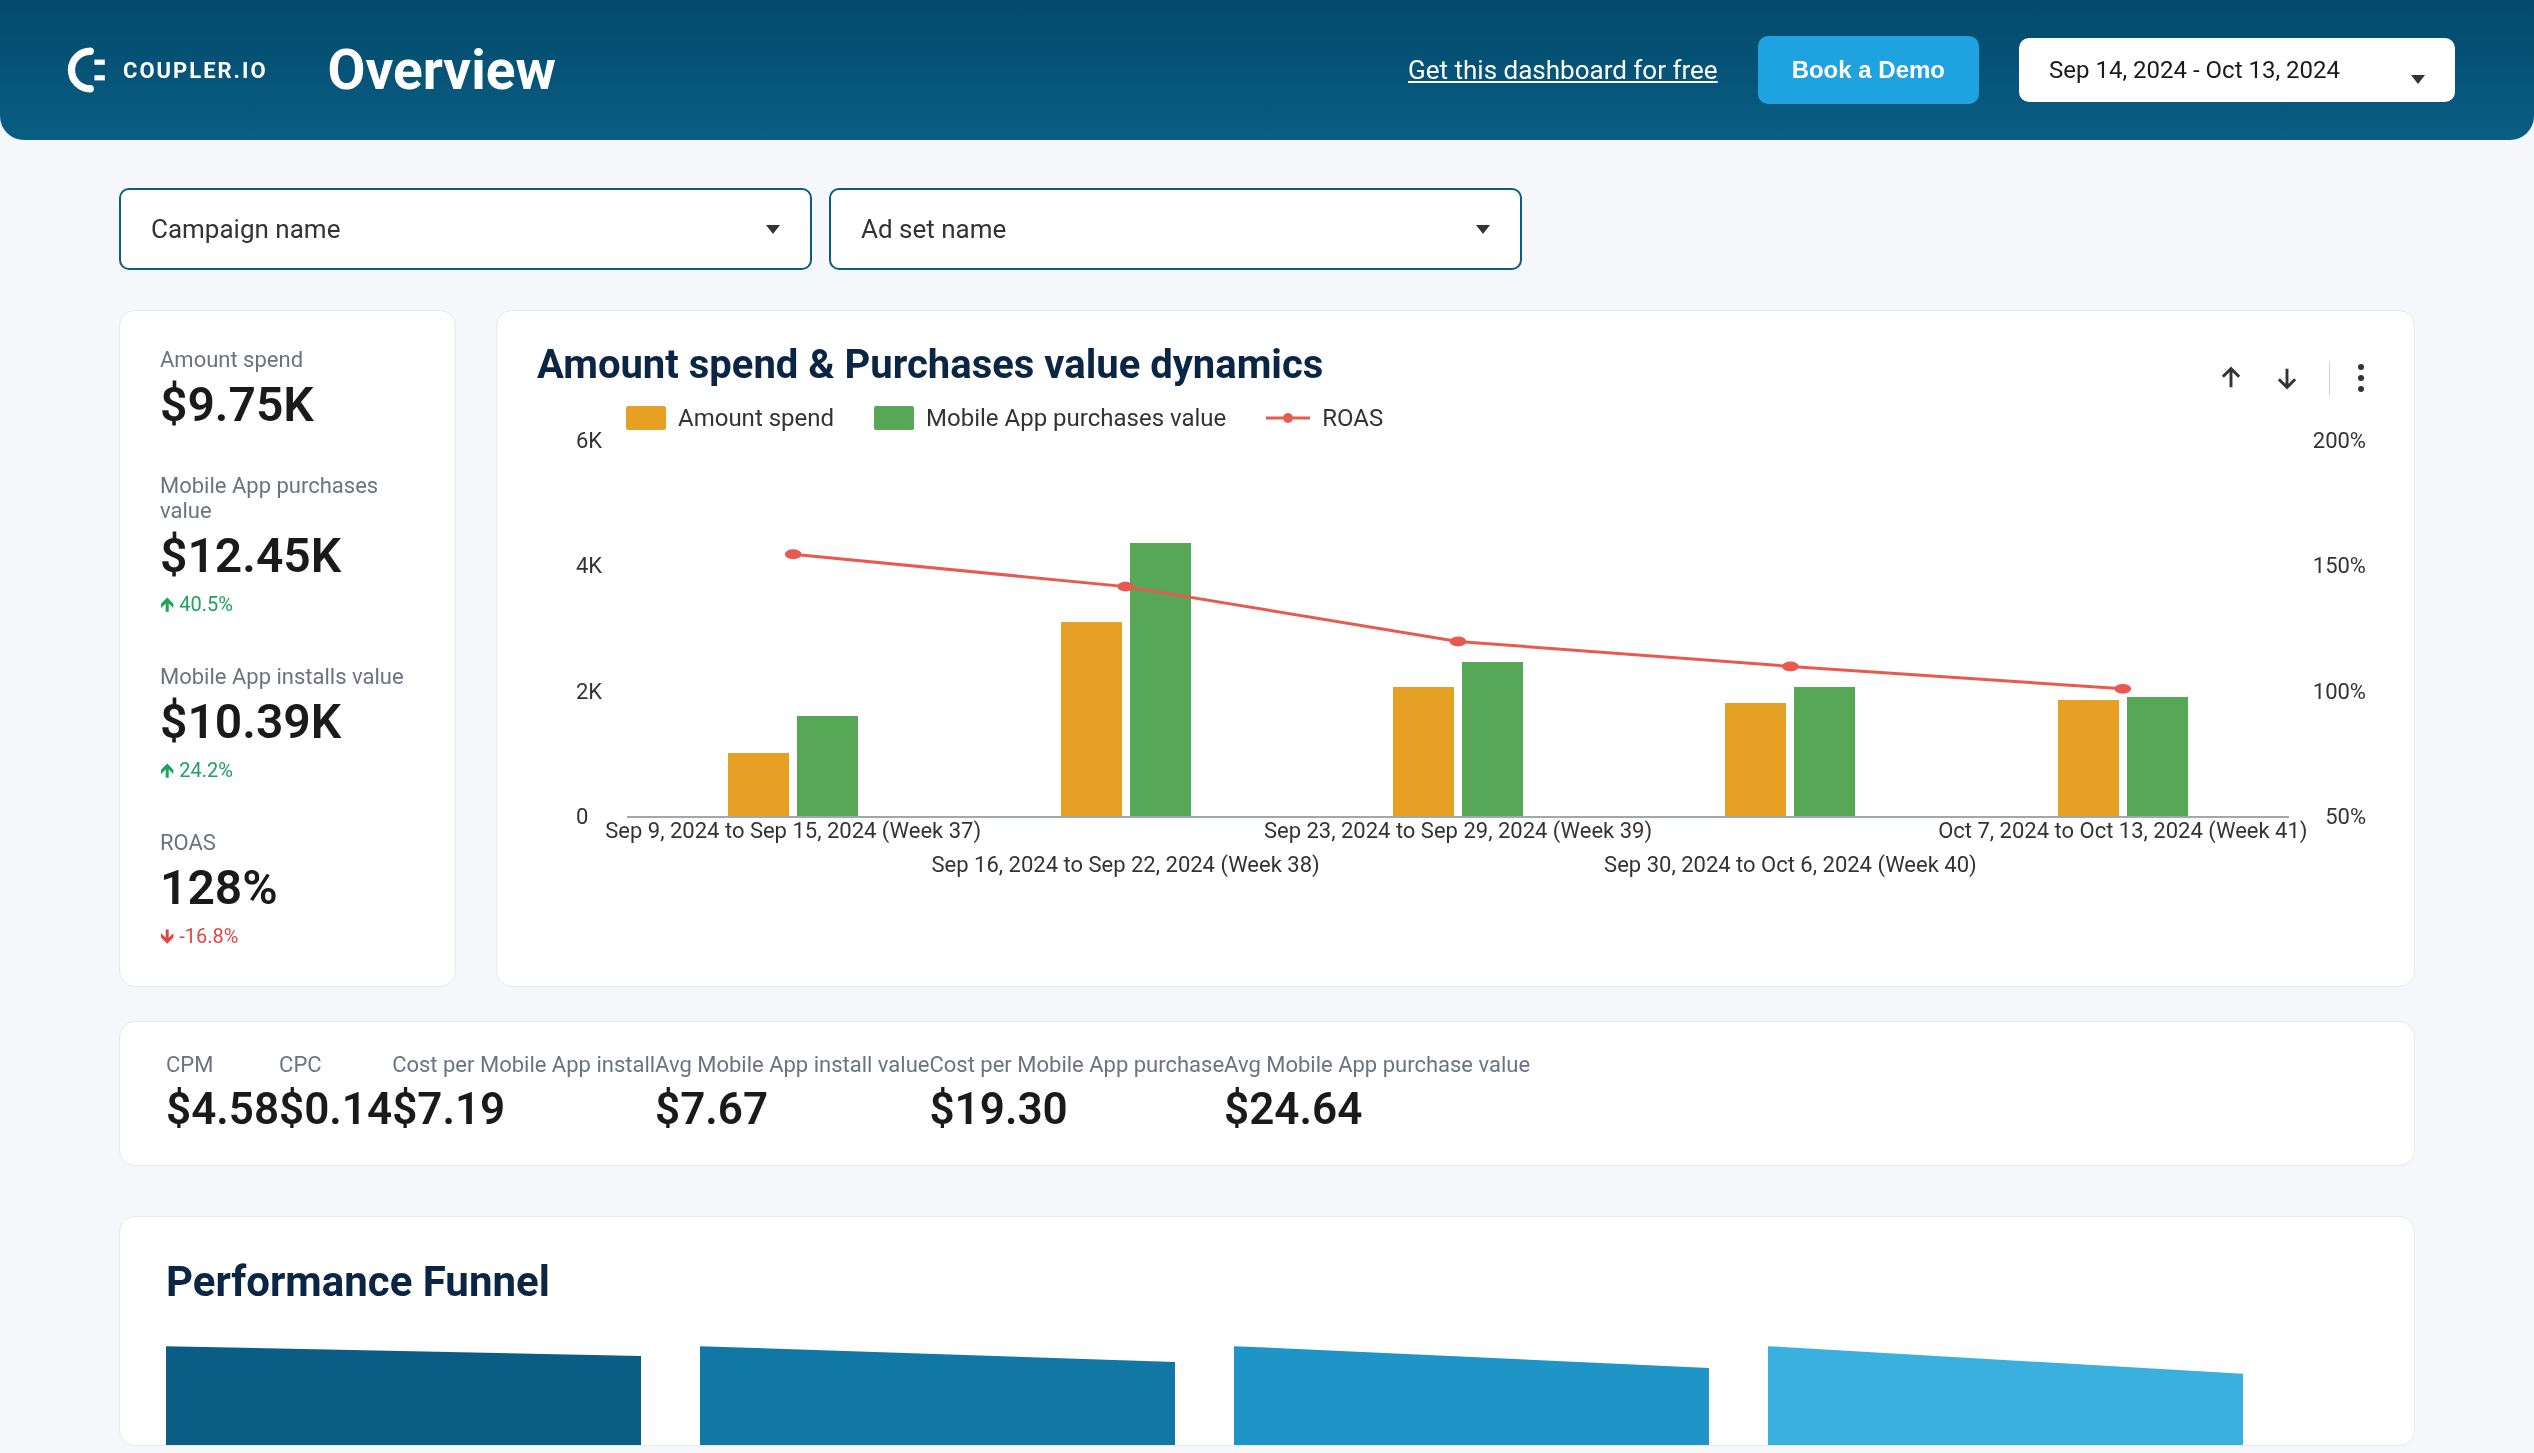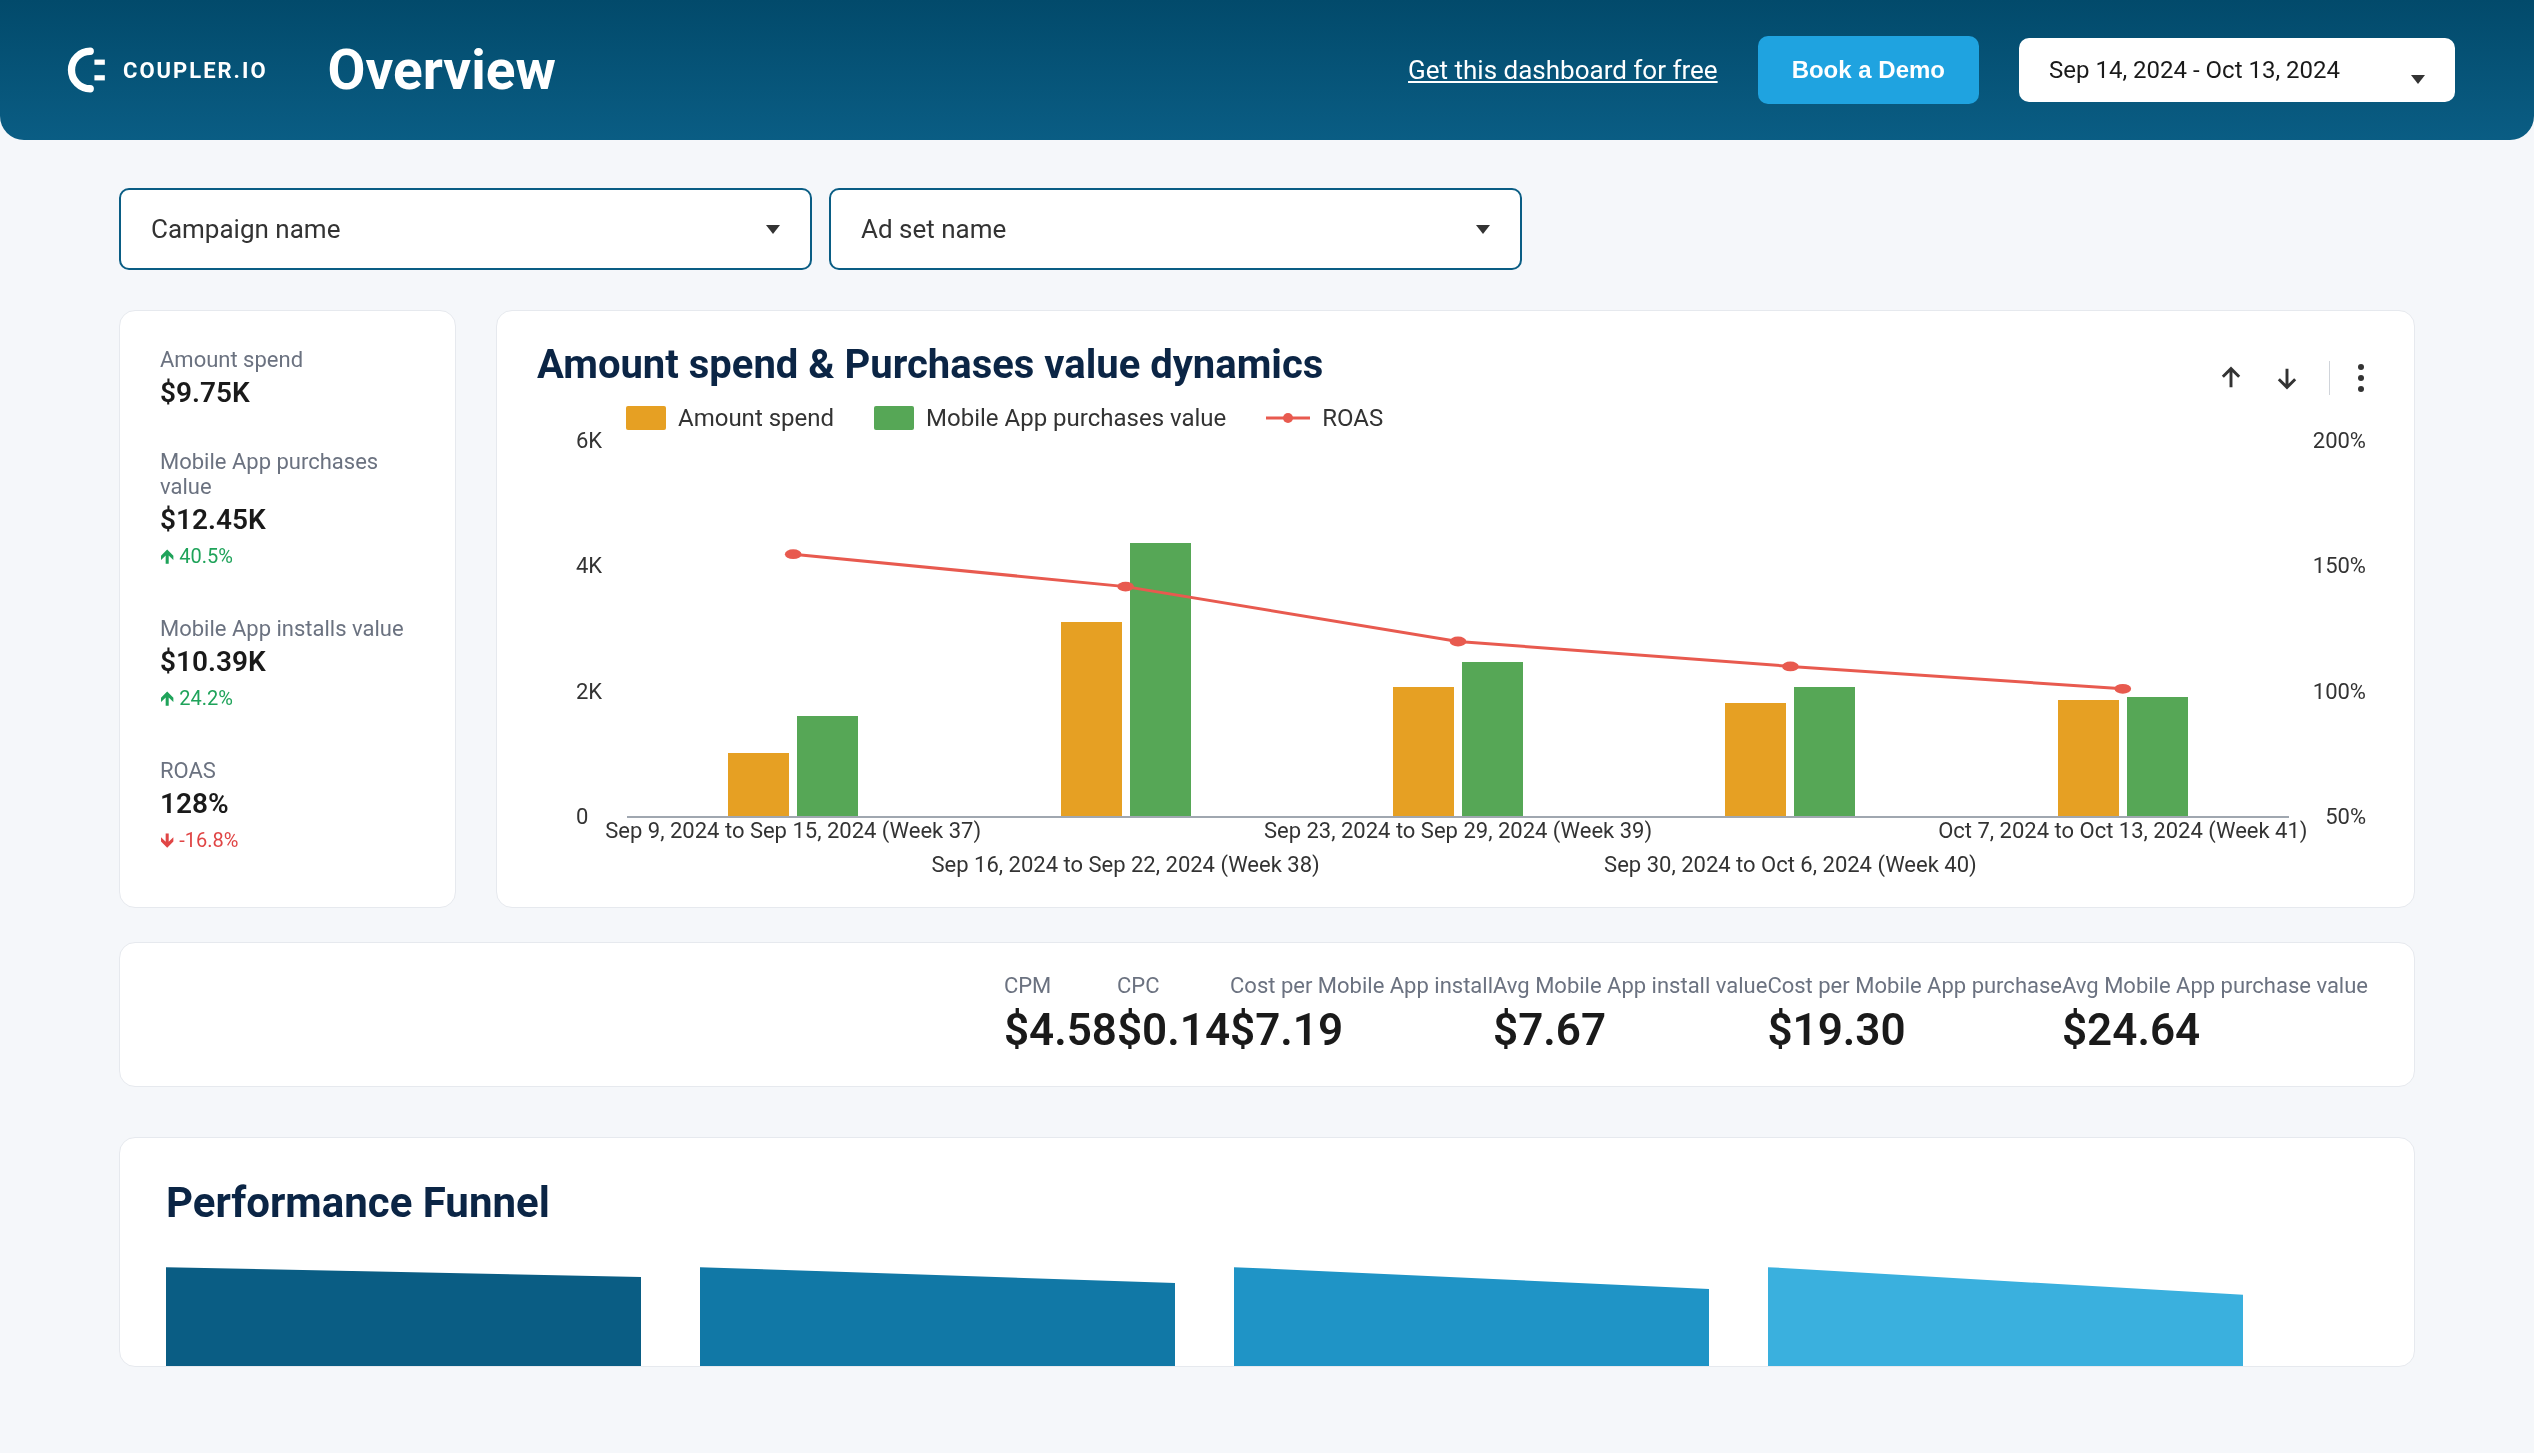--- a/index.html
+++ b/index.html
@@ -43,21 +43,21 @@
     width: 693px; cursor: pointer;
   }
 
   .main-row { display: flex; gap: 40px; padding: 0 119px; }
   .kpi-card {
     background: #fff; border: 1px solid #e6e9ee; border-radius: 16px;
     width: 337px; padding: 36px 40px 30px 40px;
     display: flex; flex-direction: column; gap: 40px;
   }
   .kpi-block .kpi-label { font-size: 22px; color: #6b7280; margin-bottom: 4px; }
-  .kpi-block .kpi-value { font-size: 28px; font-weight: 600; color: #1a1a1a; }
+  .kpi-block .kpi-value { font-size: 48px; font-weight: 600; color: #1a1a1a; }
   .kpi-delta { font-size: 20px; margin-top: 6px; display: flex; align-items: center; gap: 4px; }
   .kpi-delta.up { color: #1fa35a; }
   .kpi-delta.down { color: #e04545; }
 
   .chart-card {
     background: #fff; border: 1px solid #e6e9ee; border-radius: 16px;
     flex: 1; padding: 30px 56px 20px 40px; position: relative;
   }
   .chart-title { font-size: 40px; font-weight: 700; color: #0b2545; margin-bottom: 16px; }
   .chart-actions { position: absolute; right: 50px; top: 50px; display: flex; align-items: center; gap: 28px; }
@@ -79,21 +79,21 @@
   .bar { position: absolute; bottom: 0; width: 61px; }
   .bar.a { background: #e6a023; }
   .bar.b { background: #56a756; }
   .roas-svg { position: absolute; left: 0; right: 0; top: 0; bottom: 0; width: 100%; height: 100%; pointer-events:none; }
   .x-labels { position: relative; margin-left: 40px; margin-right: 69px; height: 69px; }
   .x-label { position: absolute; font-size: 22px; color: #333; white-space: nowrap; transform: translateX(-50%); }
   .x-label.low { top: 34px; }
 
   .stat-row {
     margin: 34px 119px 0 119px; background: #fff; border: 1px solid #e6e9ee; border-radius: 16px;
-    padding: 30px 46px; display: flex; justify-content: flex-end;
+    padding: 30px 46px; display: flex; justify-content: flex-start;
   }
   .stat-cell .stat-label { font-size: 22px; color: #6b7280; margin-bottom: 6px; }
   .stat-cell .stat-value { font-size: 44px; font-weight: 600; }
 
   .funnel-card {
     margin: 50px 119px 0 119px; background: #fff; border: 1px solid #e6e9ee; border-radius: 16px;
     padding: 40px 46px 0 46px;
   }
   .funnel-title { font-size: 42px; font-weight: 700; color: #0b2545; margin-bottom: 40px; }
   .funnel-row { display: flex; gap: 59px; height: 99px; overflow: hidden; }

